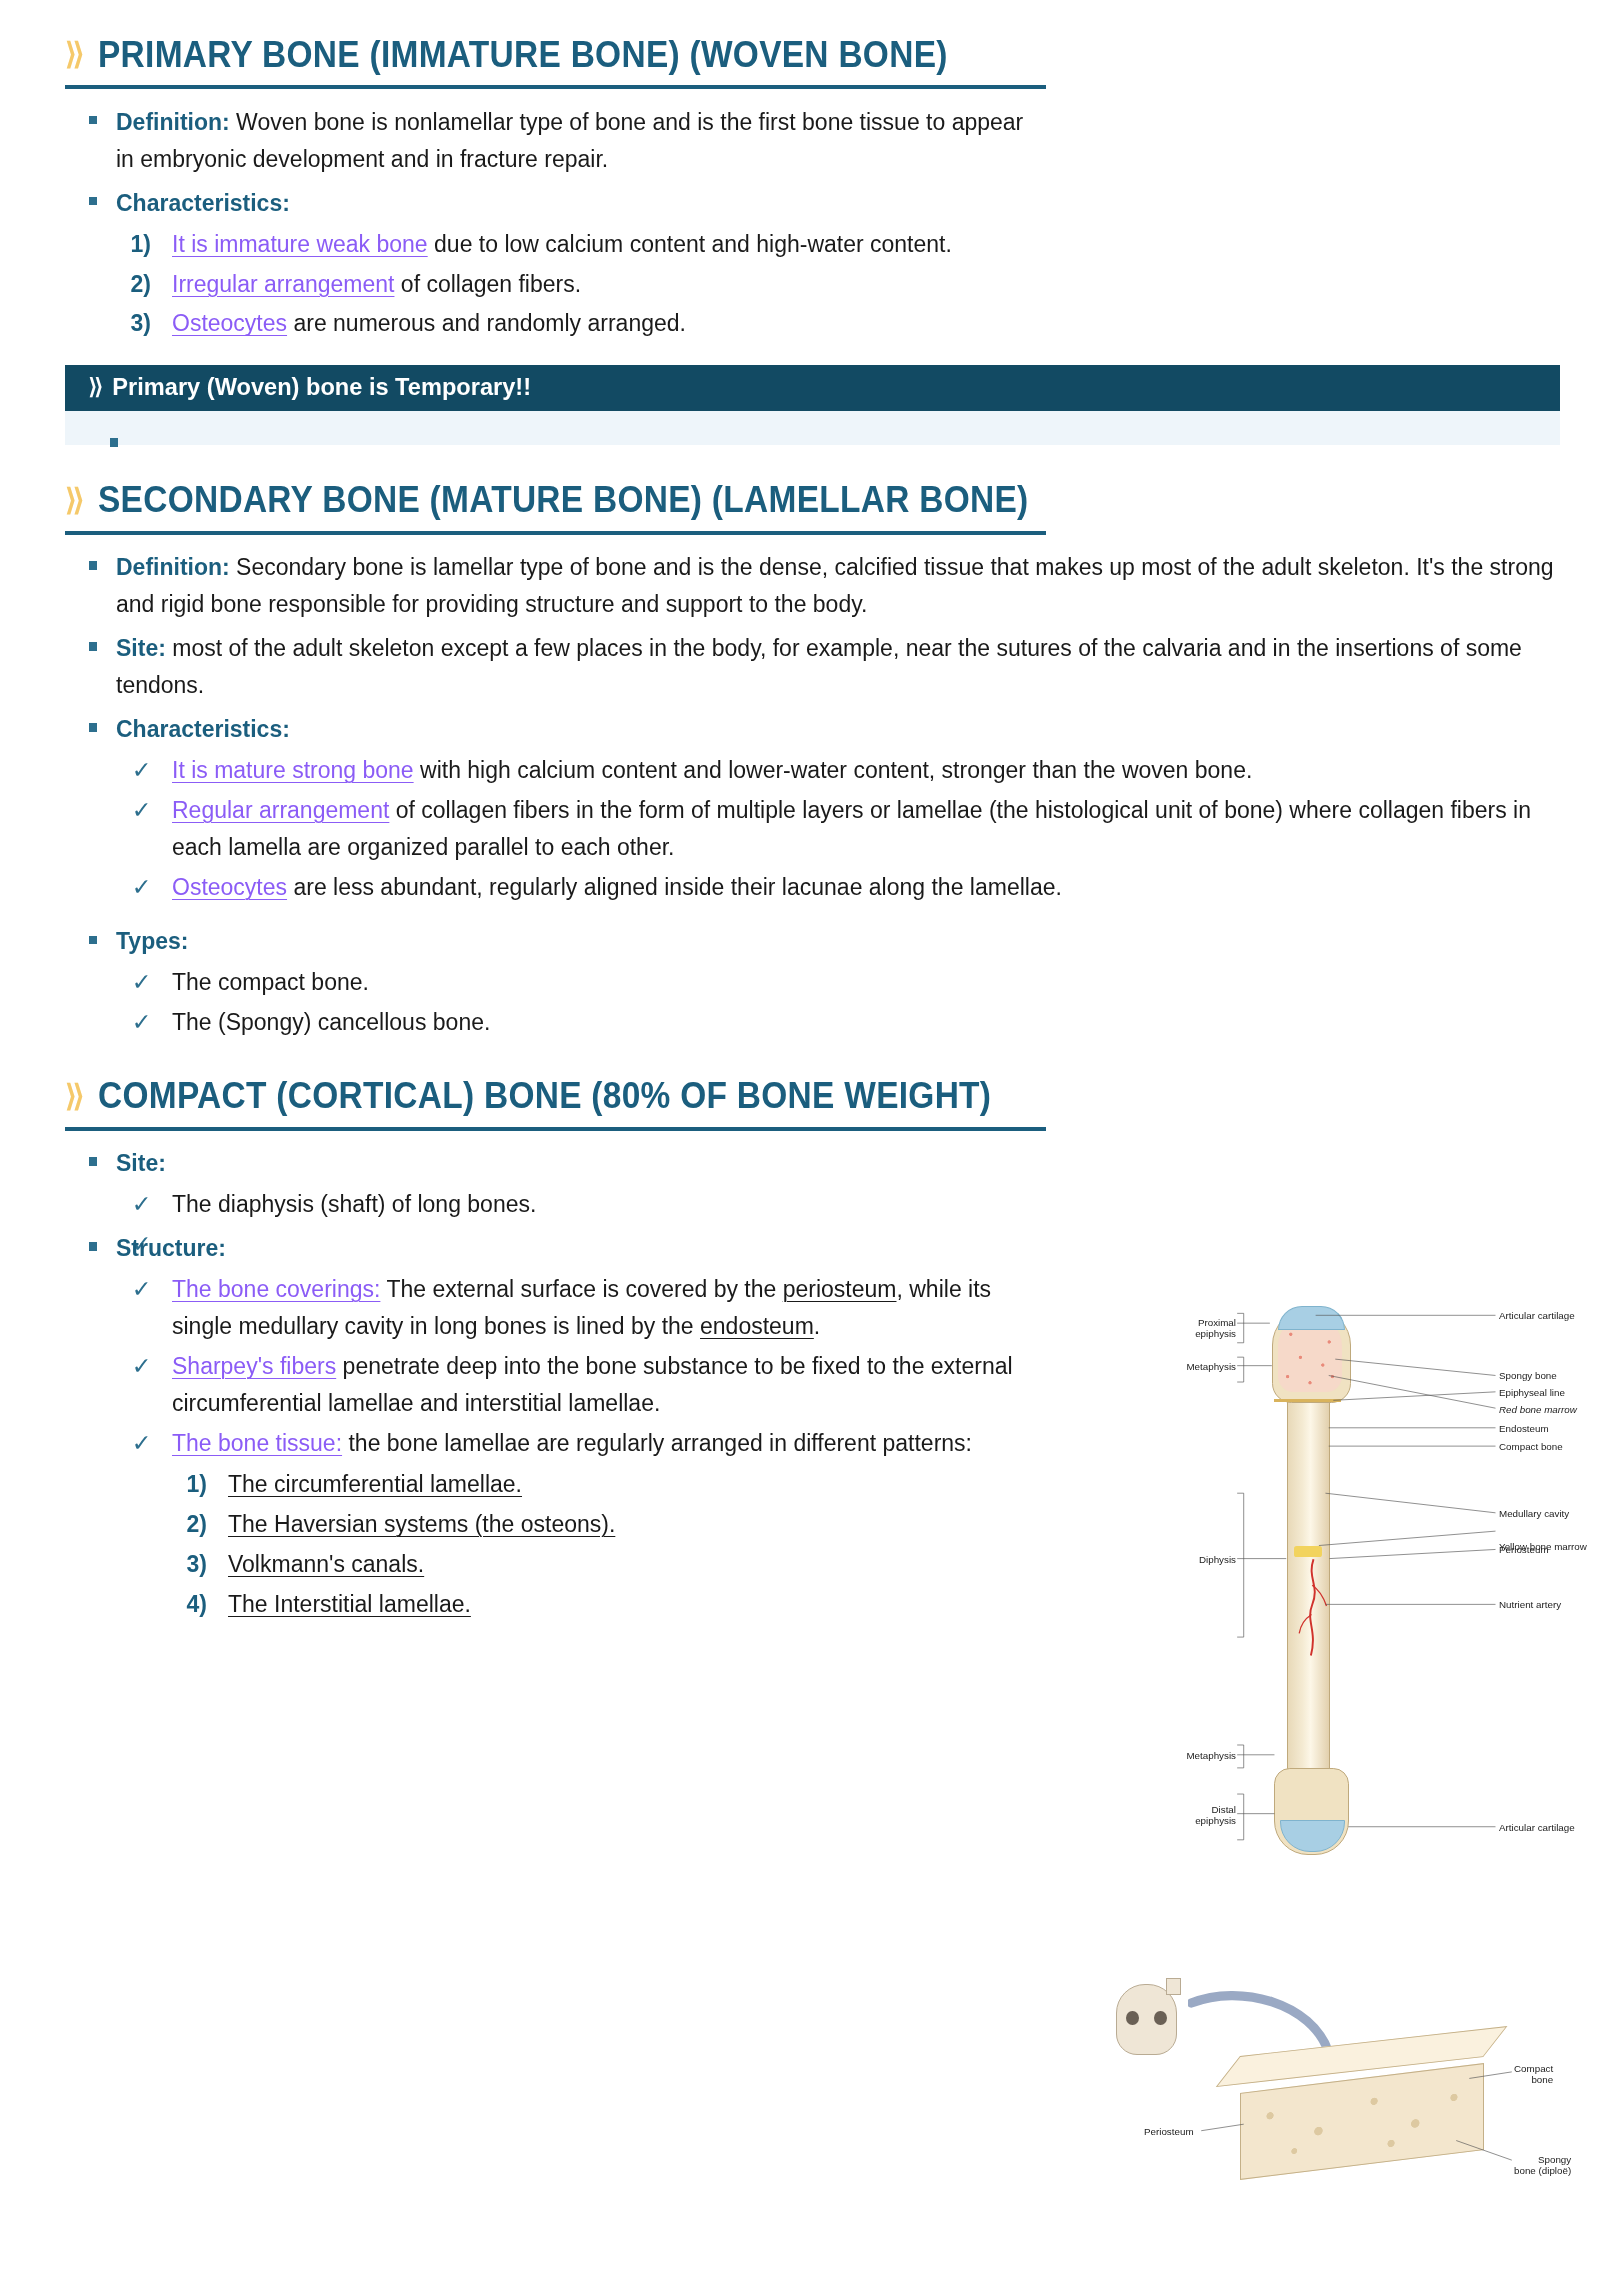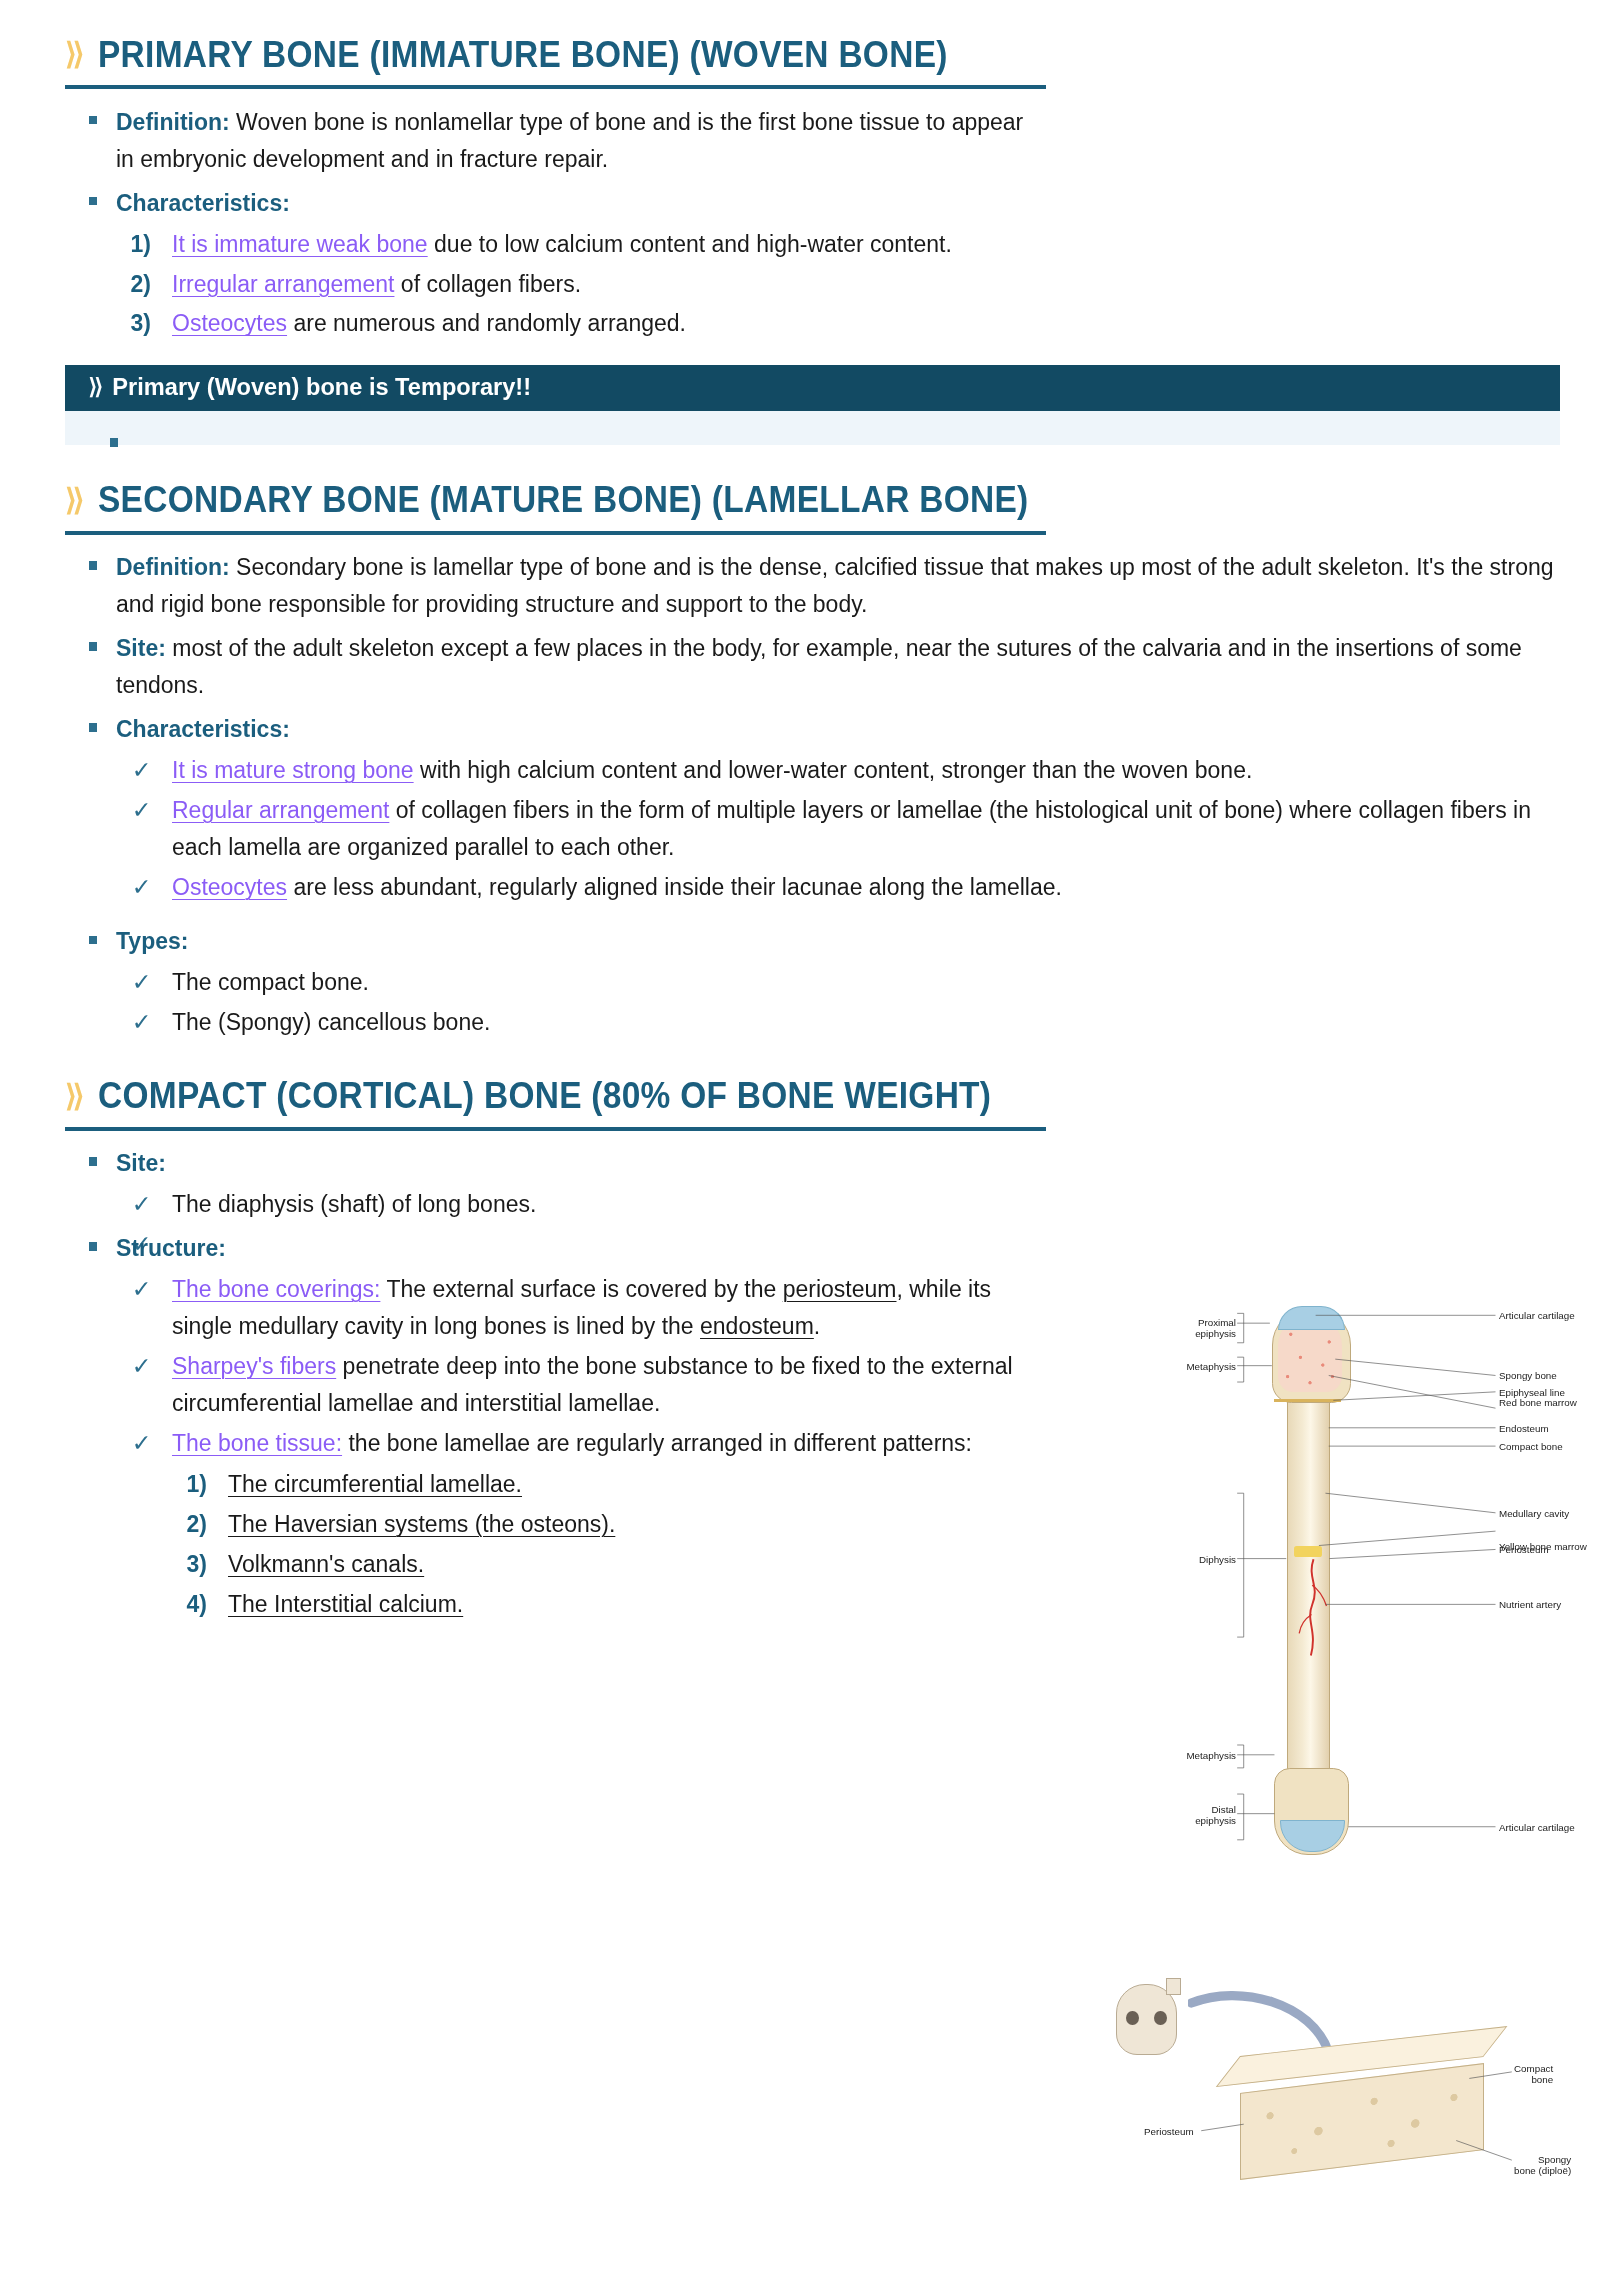--- a/index.html
+++ b/index.html
@@ -582,21 +582,21 @@
                 <li>
                   <span class="n">2)</span>
                   <span class="u">The Haversian systems (the osteons).</span>
                 </li>
                 <li>
                   <span class="n">3)</span>
                   <span class="u">Volkmann's canals.</span>
                 </li>
                 <li>
                   <span class="n">4)</span>
-                  <span class="u">The Interstitial calcium.</span>
+                  <span class="u">The Interstitial lamellae.</span>
                 </li>
               </ol>
             </li>
           </ul>
         </li>
       </ul>
     </div>
 
   </div>
 
@@ -642,21 +642,21 @@
           <path d="M205 92 L215 92 L215 130 L205 130"></path>
           <path d="M205 300 L215 300 L215 520 L205 520"></path>
           <path d="M205 685 L215 685 L215 720 L205 720"></path>
           <path d="M205 760 L215 760 L215 830 L205 830"></path>
         </g>
       </svg>
 
       <div class="fig-label" style="left:396px; top:13px;">Articular cartilage</div>
       <div class="fig-label" style="left:396px; top:73px;">Spongy bone</div>
       <div class="fig-label" style="left:396px; top:90px;">Epiphyseal line</div>
-      <div class="fig-label" style="left:396px; top:100px;">Red bone marrow</div>
+      <div class="fig-label" style="left:396px; top:107px;font-style:italic;">Red bone marrow</div>
       <div class="fig-label" style="left:396px; top:126px;">Endosteum</div>
       <div class="fig-label" style="left:396px; top:144px;">Compact bone</div>
       <div class="fig-label" style="left:396px; top:211px;">Medullary cavity</div>
       <div class="fig-label" style="left:396px; top:244px;">Yellow bone marrow</div>
       <div class="fig-label" style="left:396px; top:247px;">Periosteum</div>
       <div class="fig-label" style="left:396px; top:302px;">Nutrient artery</div>
       <div class="fig-label" style="left:396px; top:525px;">Articular cartilage</div>
 
       <div class="fig-label" style="left:77px; top:19.6px; white-space:pre; text-align:right; width:56px;">Proximal
 epiphysis</div>

